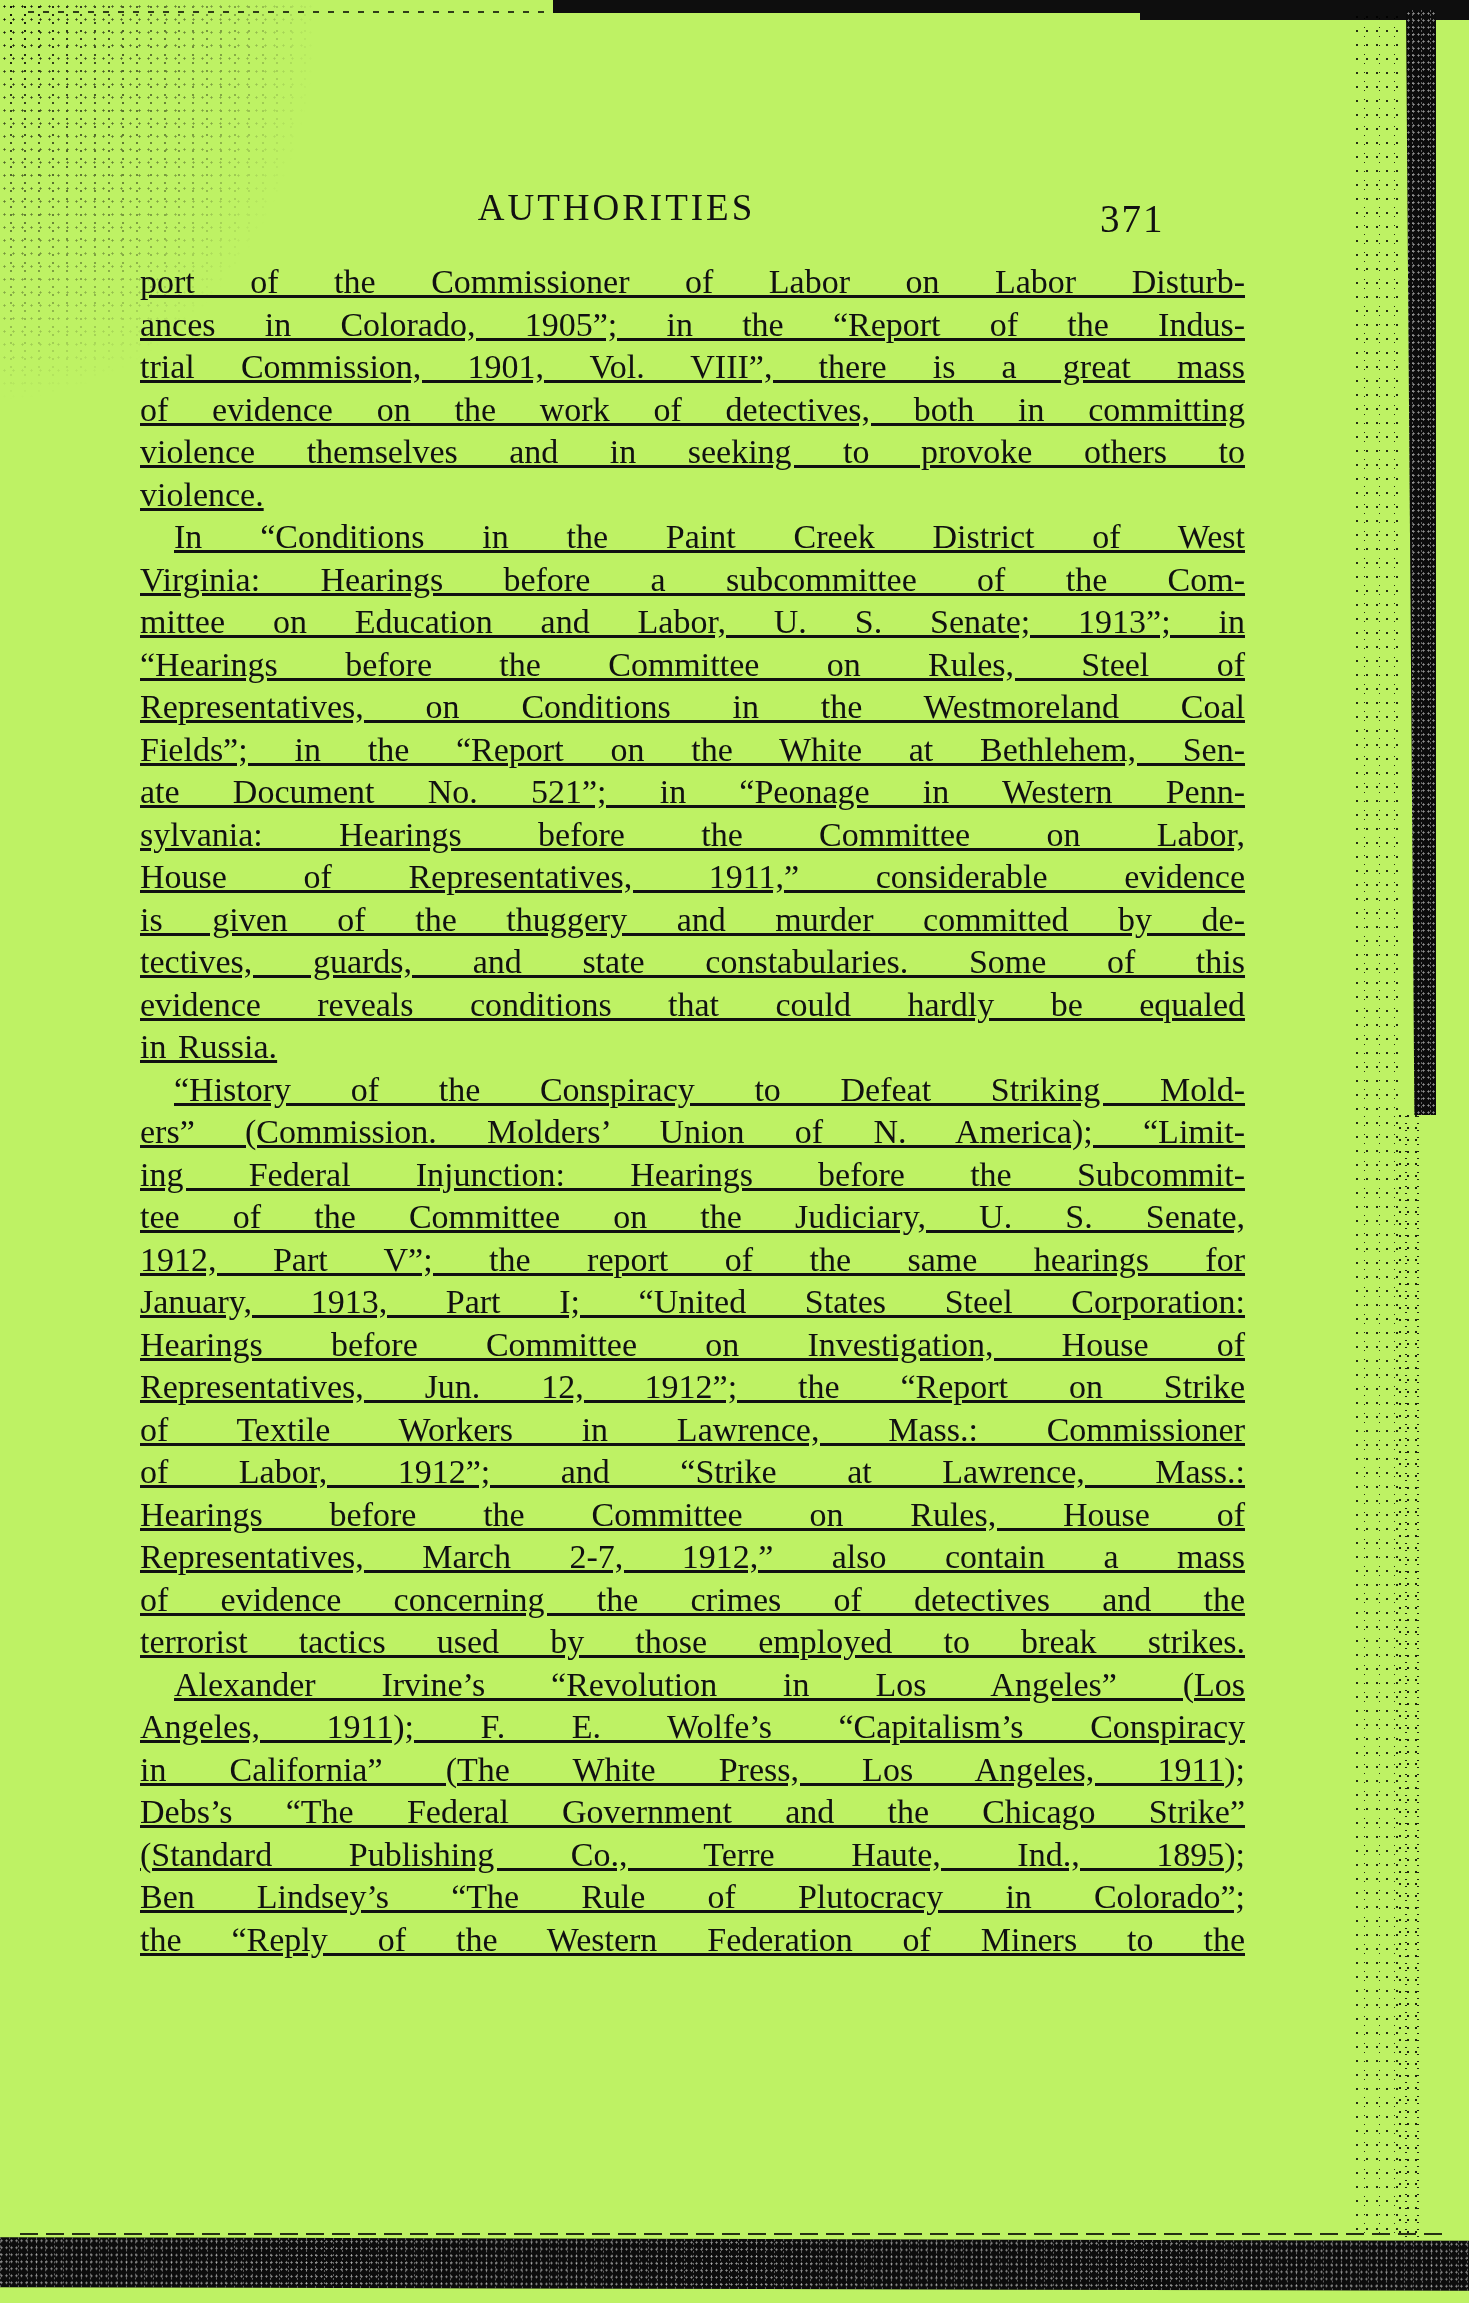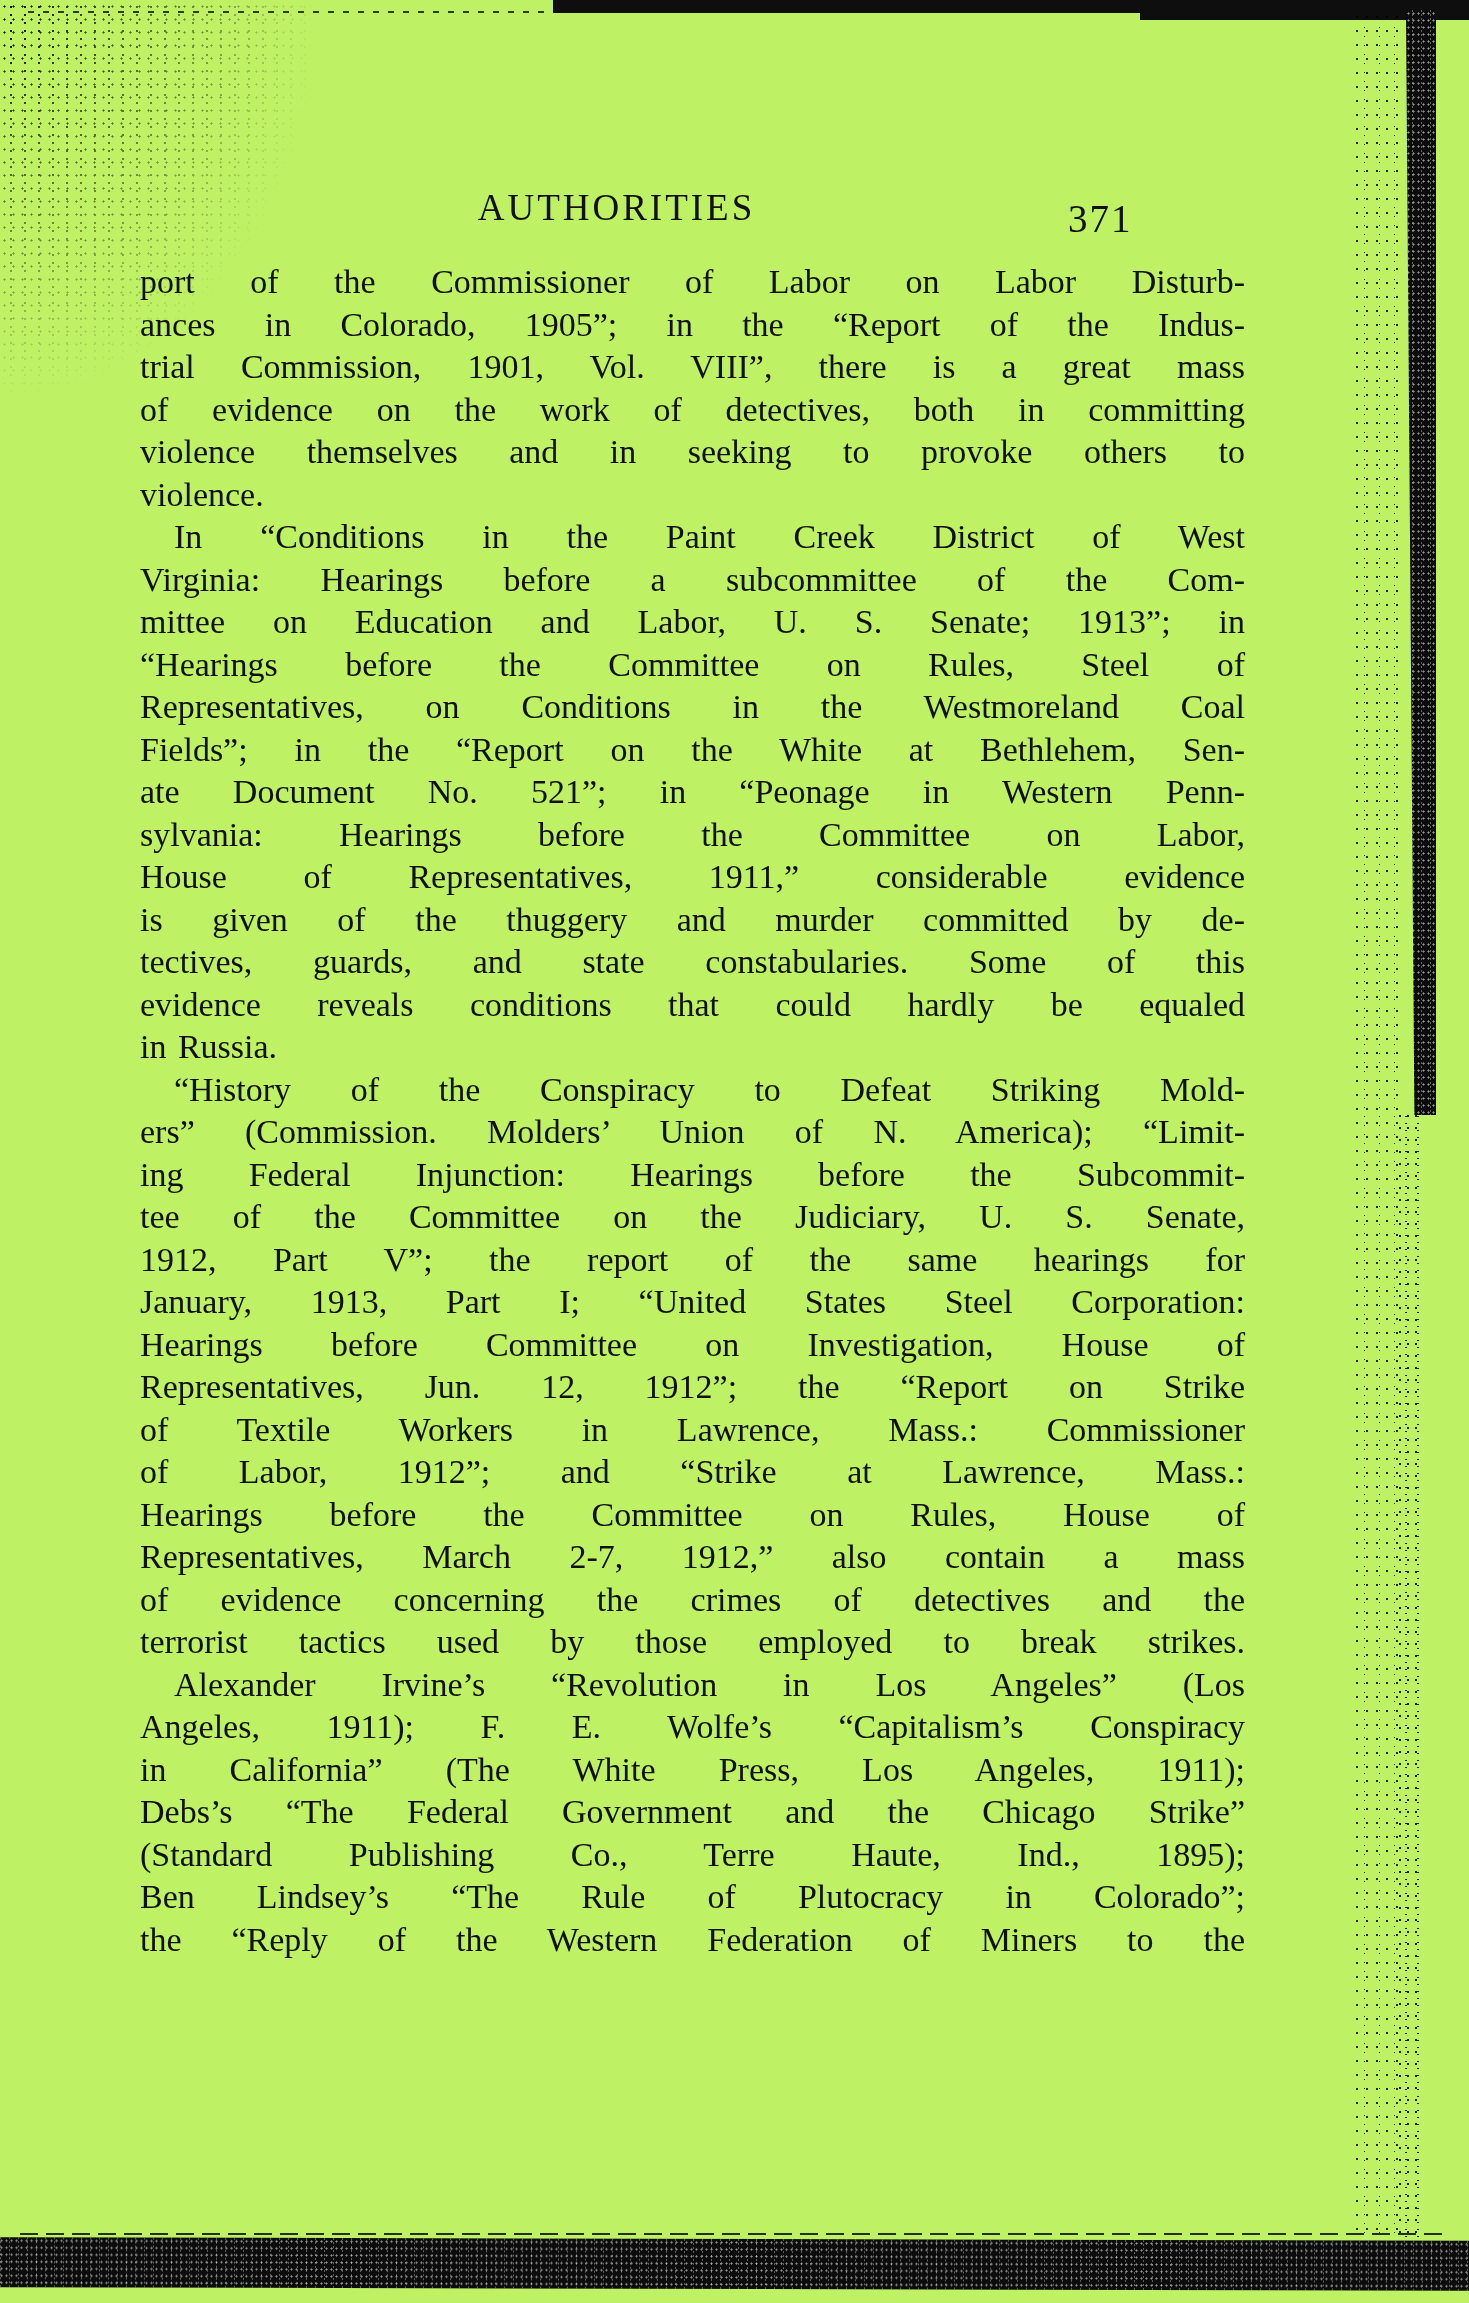--- a/index.html
+++ b/index.html
@@ -28,34 +28,35 @@
     letter-spacing: 3px;
     white-space: nowrap;
   }
   .running-head .head-inner {
     display: inline-block;
     transform: translateX(-76px);
   }
   .folio {
     position: absolute;
     top: 196px;
-    left: 1068px;
+    left: 1100px;
     font-size: 39px;
     letter-spacing: 2px;
   }
 
   
   .text-block {
     position: absolute;
     top: 261px;
     left: 140px;
     width: 1105px;
     font-size: 34px;
     line-height: 42.5px;
     word-spacing: 3px;
+    text-decoration: underline;
   }
   .paragraph { margin: 0; }
   .line {
     text-align: justify;
     text-align-last: justify;
     white-space: normal;
   }
   .line.indent { text-indent: 34px; }
   .line.last { text-align-last: left; }
 

